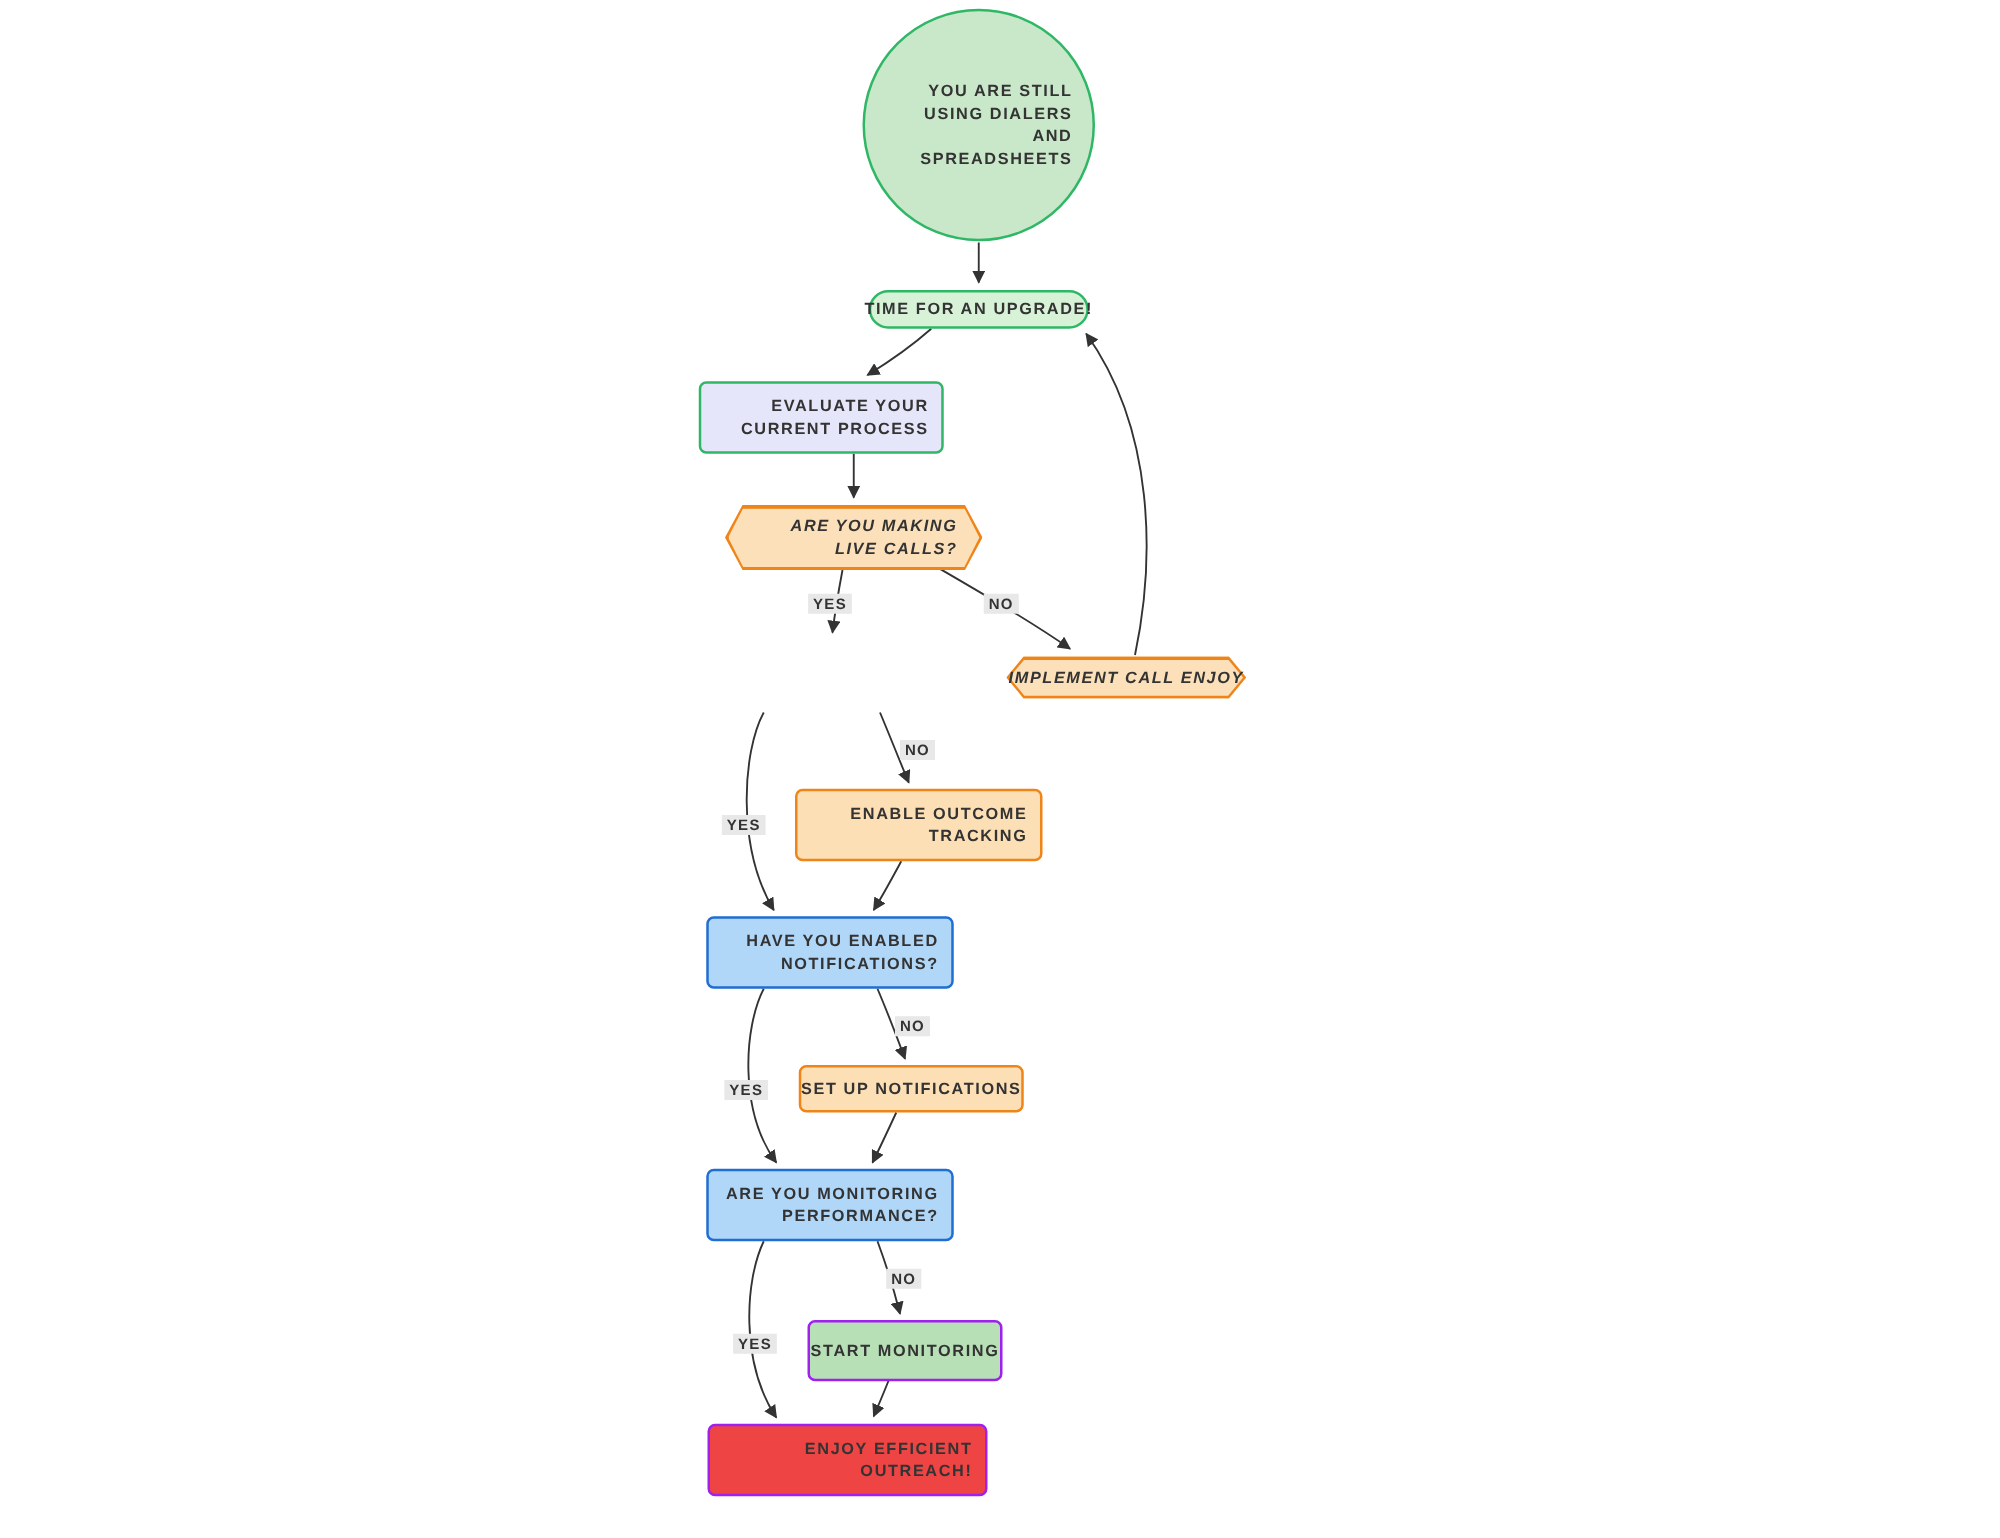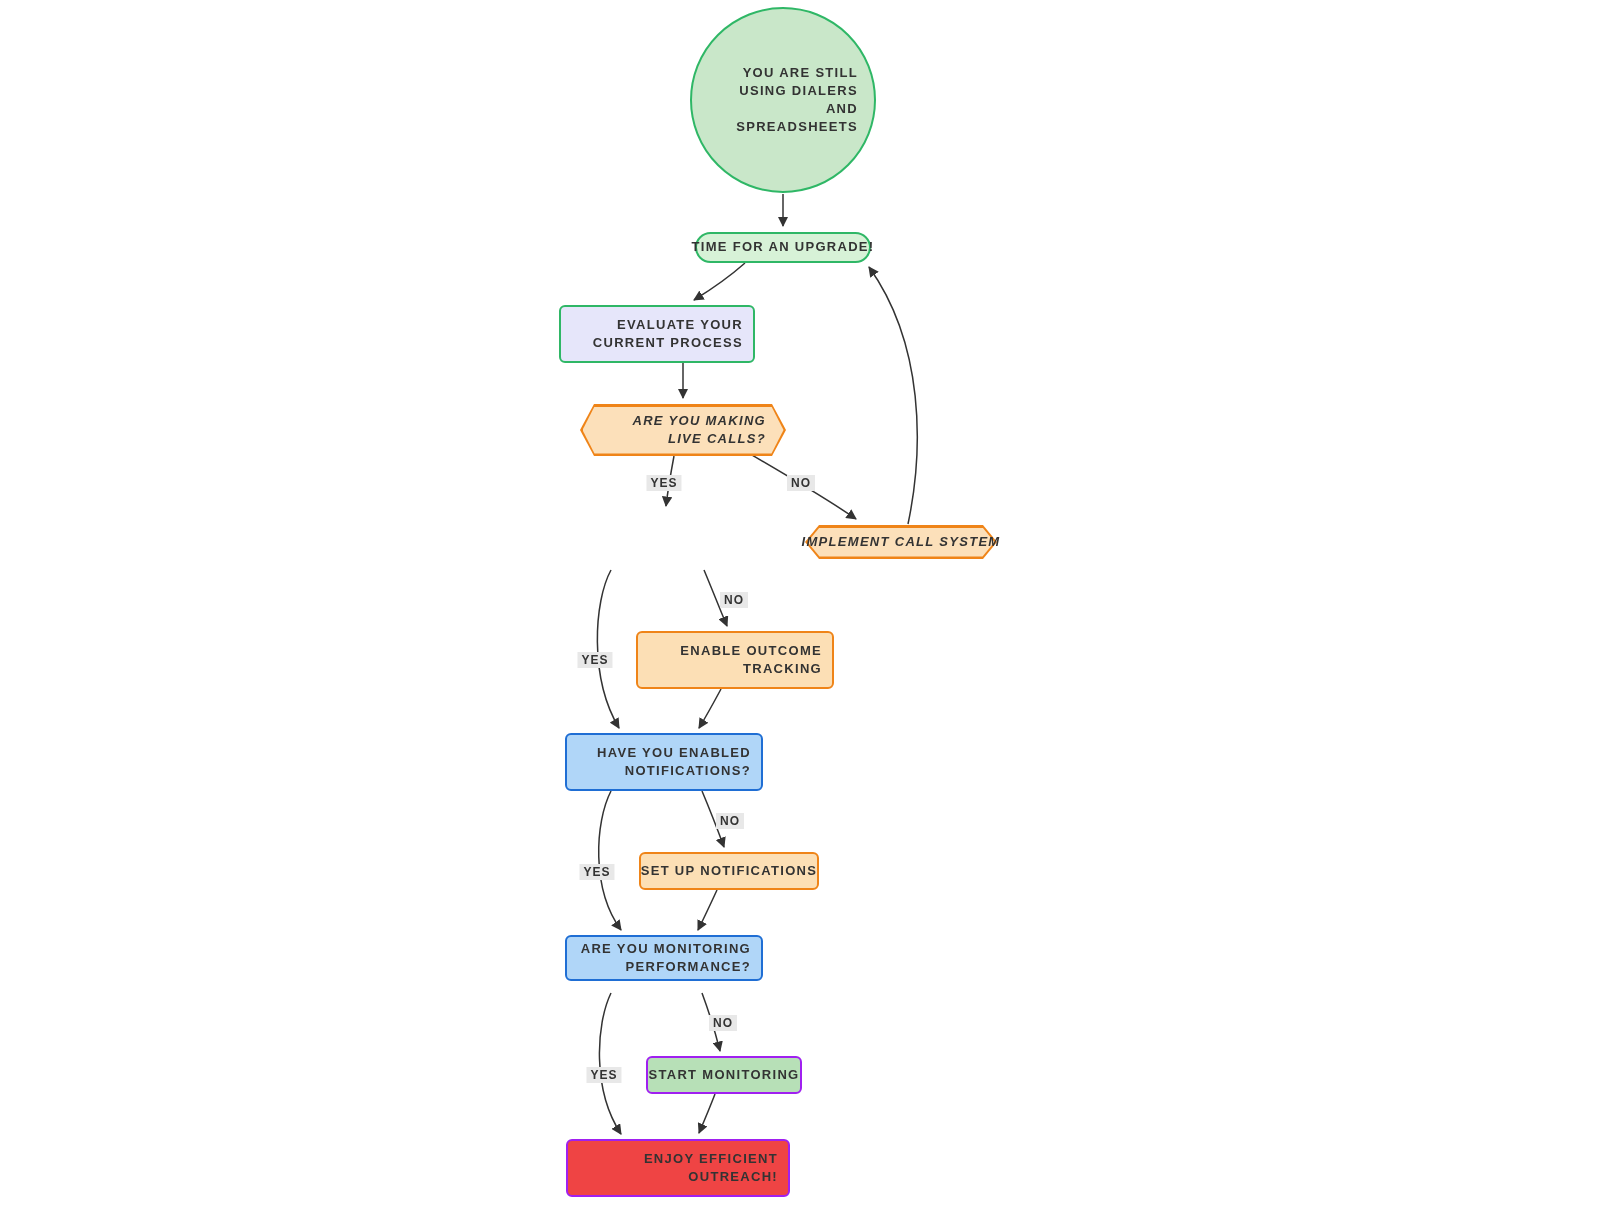--- a/index.html
+++ b/index.html
@@ -106,33 +106,33 @@
       <span class="node-label">EVALUATE YOUR CURRENT PROCESS</span>
     </div>
     <div class="node hexagon" style="left: 580px; top: 404px; width: 206px; height: 52px; color: rgb(51, 51, 51);">
       <div class="hex-bg" style="background: rgb(239, 132, 24);"></div>
       <div class="hex-fill" style="background: rgb(252, 224, 186);"></div>
       <span class="node-label">ARE YOU MAKING LIVE CALLS?</span>
     </div>
     <div class="node hexagon nowrap" style="left: 805px; top: 525px; width: 192px; height: 34px; color: rgb(51, 51, 51);">
       <div class="hex-bg" style="background: rgb(239, 132, 24);"></div>
       <div class="hex-fill" style="background: rgb(252, 224, 186);"></div>
-      <span class="node-label">IMPLEMENT CALL SYSTEM</span>
+      <span class="node-label">IMPLEMENT CALL ENJOY</span>
     </div>
     <div class="node rect" style="left: 636px; top: 631px; width: 198px; height: 58px; color: rgb(51, 51, 51); background: rgb(252, 223, 181); border-color: rgb(239, 132, 24);">
       <span class="node-label">ENABLE OUTCOME TRACKING</span>
     </div>
     <div class="node rect" style="left: 565px; top: 733px; width: 198px; height: 58px; color: rgb(51, 51, 51); background: rgb(176, 214, 248); border-color: rgb(31, 110, 212);">
       <span class="node-label">HAVE YOU ENABLED NOTIFICATIONS?</span>
     </div>
     <div class="node rect nowrap" style="left: 639px; top: 852px; width: 180px; height: 38px; color: rgb(51, 51, 51); background: rgb(252, 223, 181); border-color: rgb(239, 132, 24);">
       <span class="node-label">SET UP NOTIFICATIONS</span>
     </div>
-    <div class="node rect" style="left: 565px; top: 935px; width: 198px; height: 46px; color: rgb(51, 51, 51); background: rgb(176, 214, 248); border-color: rgb(31, 110, 212);">
+    <div class="node rect" style="left: 565px; top: 935px; width: 198px; height: 58px; color: rgb(51, 51, 51); background: rgb(176, 214, 248); border-color: rgb(31, 110, 212);">
       <span class="node-label">ARE YOU MONITORING PERFORMANCE?</span>
     </div>
-    <div class="node rect nowrap" style="left: 646px; top: 1056px; width: 156px; height: 38px; color: rgb(51, 51, 51); background: rgb(183, 224, 183); border-color: rgb(160, 32, 240);">
+    <div class="node rect nowrap" style="left: 646px; top: 1056px; width: 156px; height: 49px; color: rgb(51, 51, 51); background: rgb(183, 224, 183); border-color: rgb(160, 32, 240);">
       <span class="node-label">START MONITORING</span>
     </div>
     <div class="node rect" style="left: 566px; top: 1139px; width: 224px; height: 58px; color: rgb(51, 51, 51); background: #ef4444; border-color: rgb(160, 32, 240);">
       <span class="node-label">ENJOY EFFICIENT OUTREACH!</span>
     </div>
   </div>
 
 </body></html>

